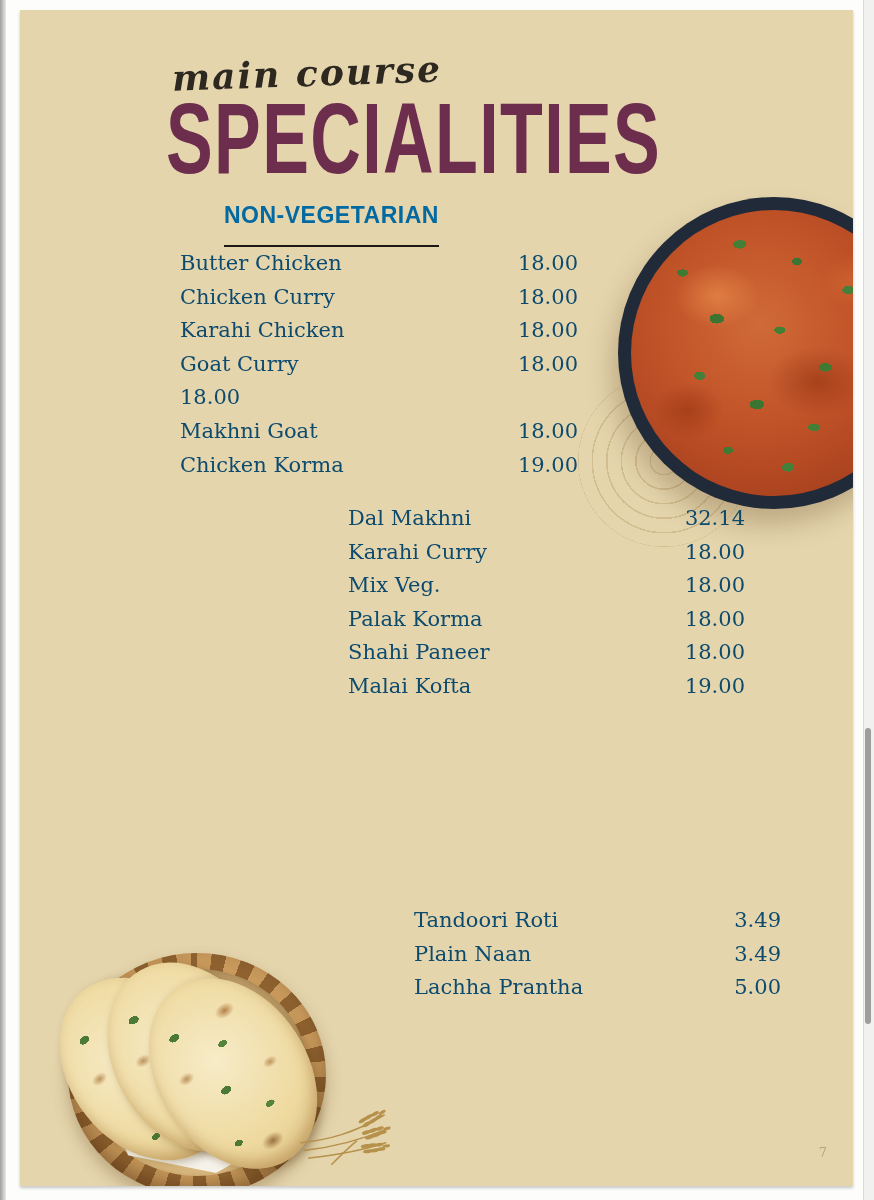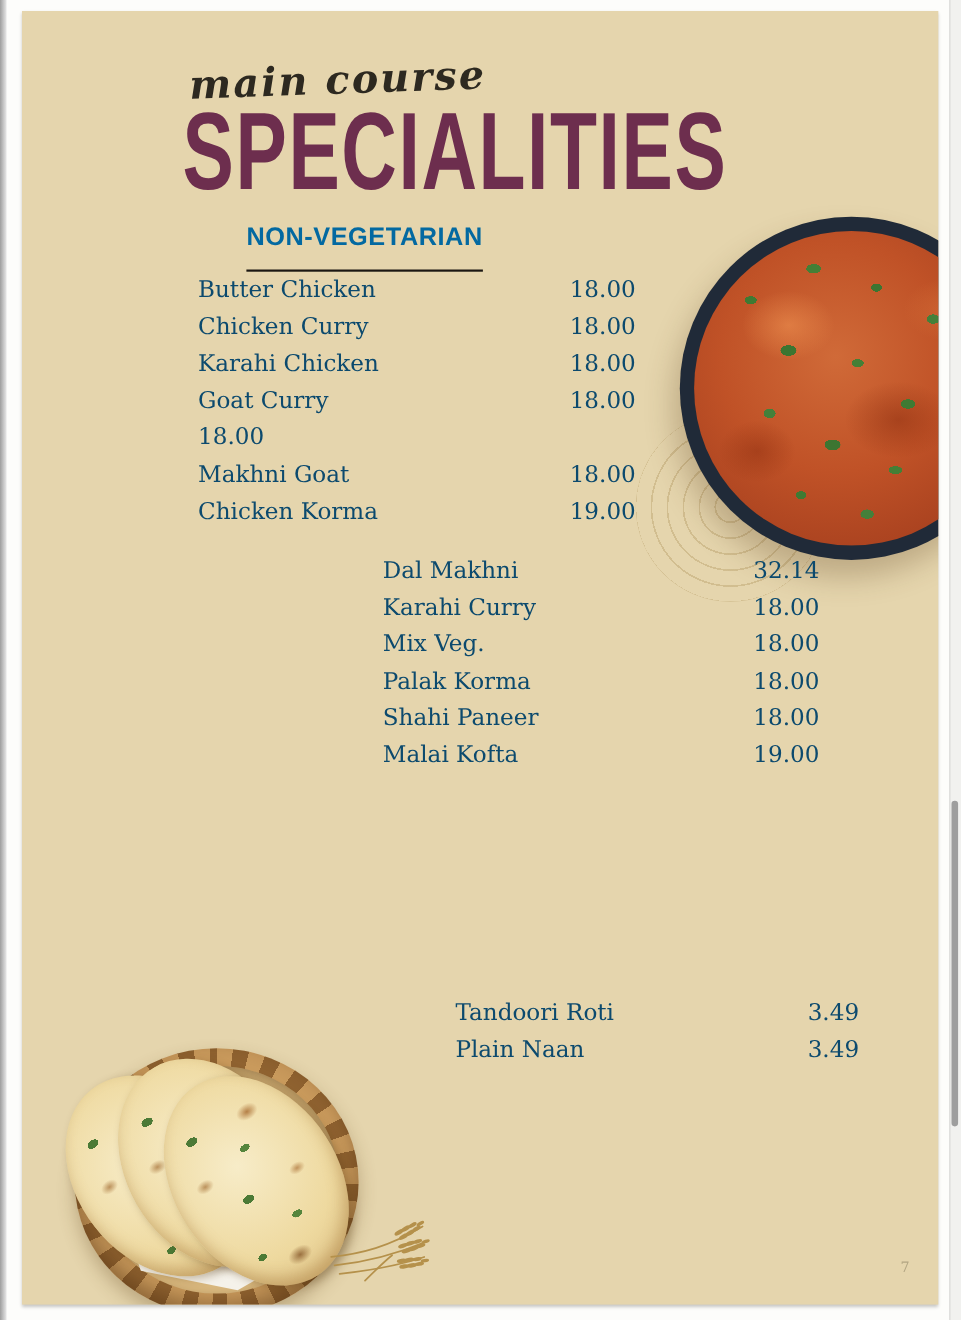--- a/index.html
+++ b/index.html
@@ -193,20 +193,24 @@
 
     <div class="menu-block list-naan">
       <div class="rows" style="margin-top:0;">
         <div class="row">
             <span class="nm">Tandoori Roti</span>
             <span class="pr">3.49</span>
           </div>
         <div class="row">
             <span class="nm">Plain Naan</span>
             <span class="pr">3.49</span>
+          </div>
+        <div class="row">
+            <span class="nm">Lachha Prantha</span>
+            <span class="pr">5.00</span>
           </div>
       </div>
     </div>
 
     <div class="naan-basket">
       <div class="basket"></div>
       <div class="basket-inner"></div>
       <div class="paper"></div>
       <div class="naan naan-a"></div>
       <div class="naan naan-b"></div>

